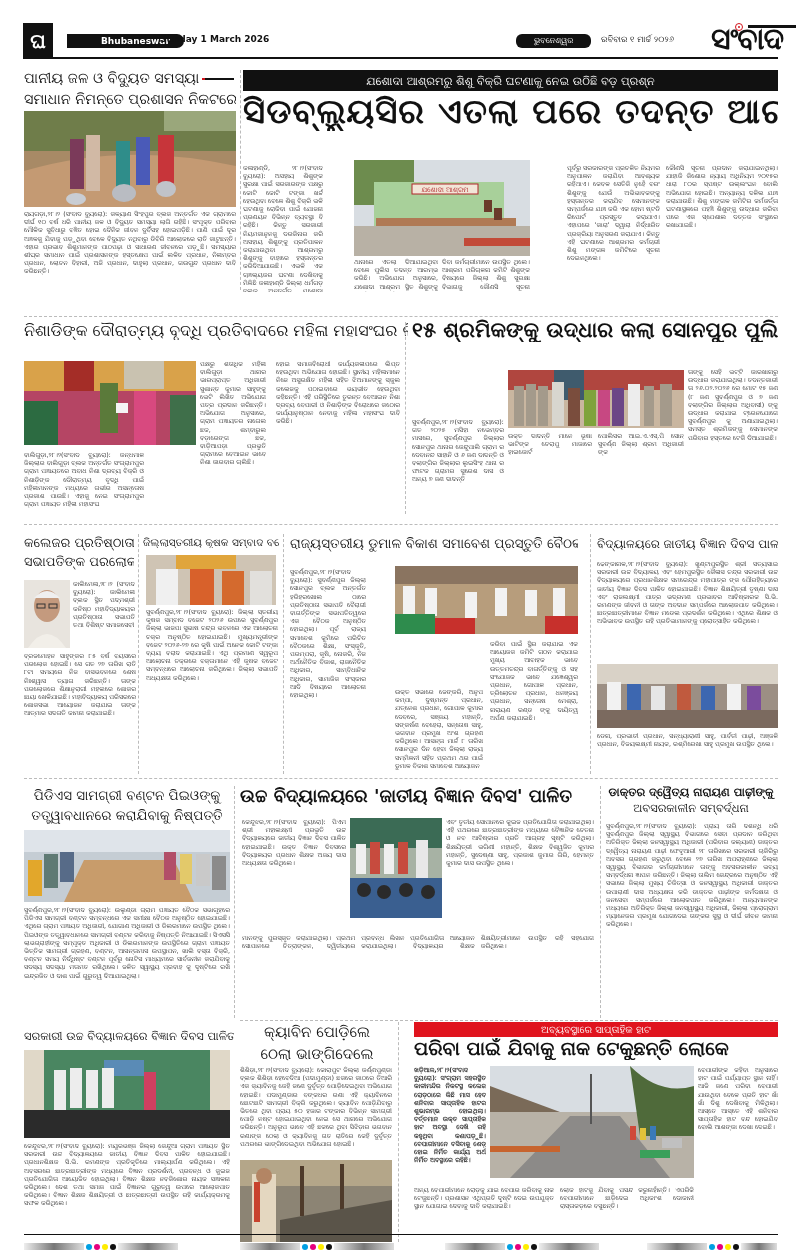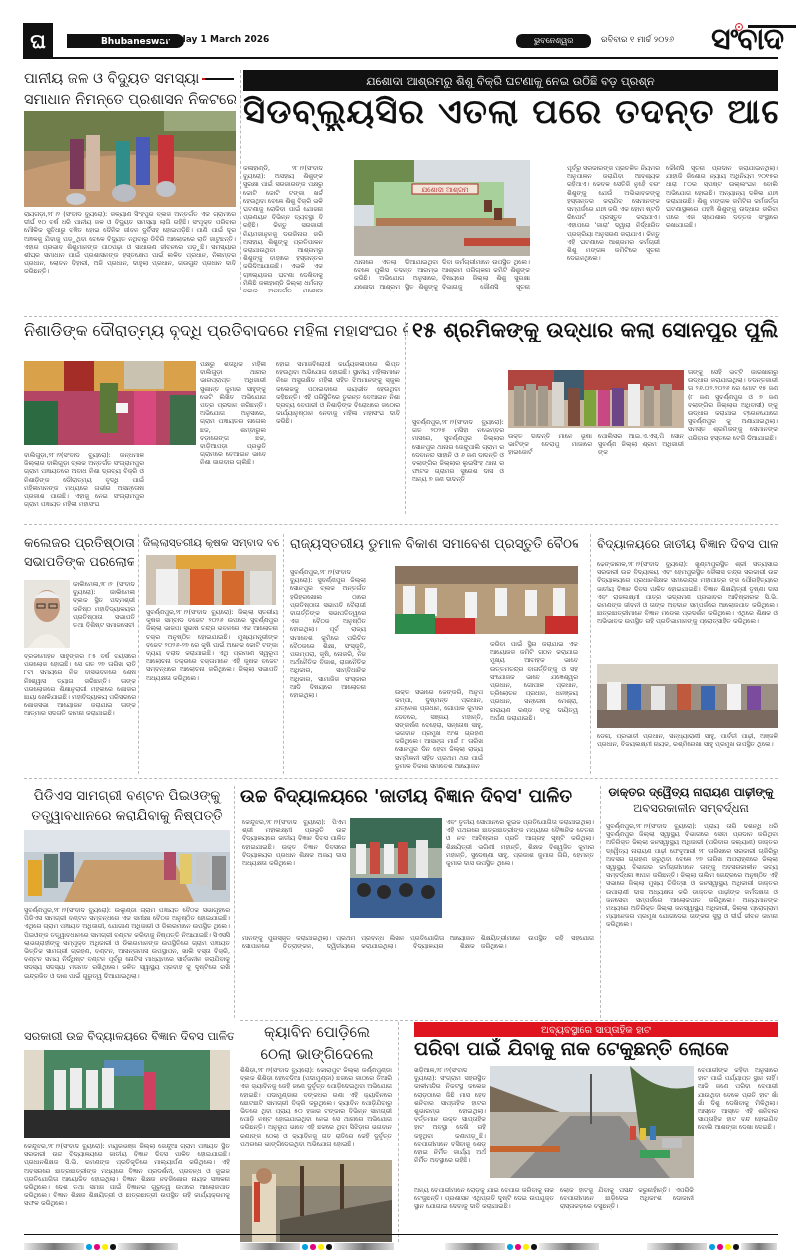--- a/index.html
+++ b/index.html
@@ -331,21 +331,21 @@
       <path d="M40 60 L152 40 L152 82 L40 82Z" fill="#5a5449"></path>
     </svg>
   </div>
 </article>
 
 <div class="rule-v" style="left:398px;top:1022px;height:220px;"></div>
 
 <article>
   <div class="banner" style="left:414px;top:1022px;width:364px;height:15px;background:#e0141e;font-size:10px;">ଅବ୍ୟବସ୍ଥାରେ ସାପ୍ତାହିକ ହାଟ</div>
   <div class="hl" style="left:414px;top:1038px;width:364px;font-size:19px;font-weight:bold;">ପରିବା ପାଇଁ ଯିବାକୁ ନାକ ଟେକୁଛନ୍ତି ଲୋକେ</div>
-  <div class="body-text" style="left:414px;top:1066px;width:72px;height:116px;">ଖଡ଼ିଆଳ,୨୮।୨(ସଂବାଦ ବ୍ୟୁରୋ)ː ସଂଗ୍ରାମ ସହରସ୍ଥିତ କାଳୀମନ୍ଦିର ନିକଟସ୍ଥ କଲେଜ ରୋଡ଼ଠାରେ କିଛି ମାସ ହେବ ଶନିବାର ସାପ୍ତାହିକ ହାଟର ଶୁଭାରମ୍ଭ ହୋଇଥିଲା। ବର୍ତ୍ତମାନ ଉକ୍ତ ସାପ୍ତାହିକ ହାଟ ଅବସ୍ଥା ଦେଖି ରହି କହୁଥିବା କଣାପଡ଼ୁଛି। ବେପାରୀମାନେ ବସିବାକୁ ଶେଡ଼୍ ହୋଇ ନିର୍ମିତ କାର୍ଯ୍ୟ ଅର୍ଥ ନିର୍ମିତ ଅବସ୍ଥାରେ ରହିଛି।</div>
+  <div class="body-text" style="left:414px;top:1066px;width:72px;height:116px;font-weight:bold;">ଖଡ଼ିଆଳ,୨୮।୨(ସଂବାଦ ବ୍ୟୁରୋ)ː ସଂଗ୍ରାମ ସହରସ୍ଥିତ କାଳୀମନ୍ଦିର ନିକଟସ୍ଥ କଲେଜ ରୋଡ଼ଠାରେ କିଛି ମାସ ହେବ ଶନିବାର ସାପ୍ତାହିକ ହାଟର ଶୁଭାରମ୍ଭ ହୋଇଥିଲା। ବର୍ତ୍ତମାନ ଉକ୍ତ ସାପ୍ତାହିକ ହାଟ ଅବସ୍ଥା ଦେଖି ରହି କହୁଥିବା କଣାପଡ଼ୁଛି। ବେପାରୀମାନେ ବସିବାକୁ ଶେଡ଼୍ ହୋଇ ନିର୍ମିତ କାର୍ଯ୍ୟ ଅର୍ଥ ନିର୍ମିତ ଅବସ୍ଥାରେ ରହିଛି।</div>
   <div class="photo" style="left:490px;top:1066px;width:204px;height:112px;">
     <svg width="204" height="112" viewBox="0 0 204 112">
       <rect width="204" height="112" fill="#d8dde2"></rect>
       <path d="M0 20 L70 46 L0 46Z" fill="#7a6a58"></path>
       <rect x="0" y="46" width="204" height="66" fill="#b8b2a7"></rect>
       <path d="M80 50 L130 50 L180 112 L20 112Z" fill="#8c8a88"></path>
       <path d="M140 0 Q170 30 204 20 L204 70 L150 70Z" fill="#4f6a3a"></path>
       <g>
         <rect x="140" y="60" width="6" height="14" fill="#d04a3a"></rect>
         <rect x="150" y="62" width="6" height="12" fill="#e2c23a"></rect>

